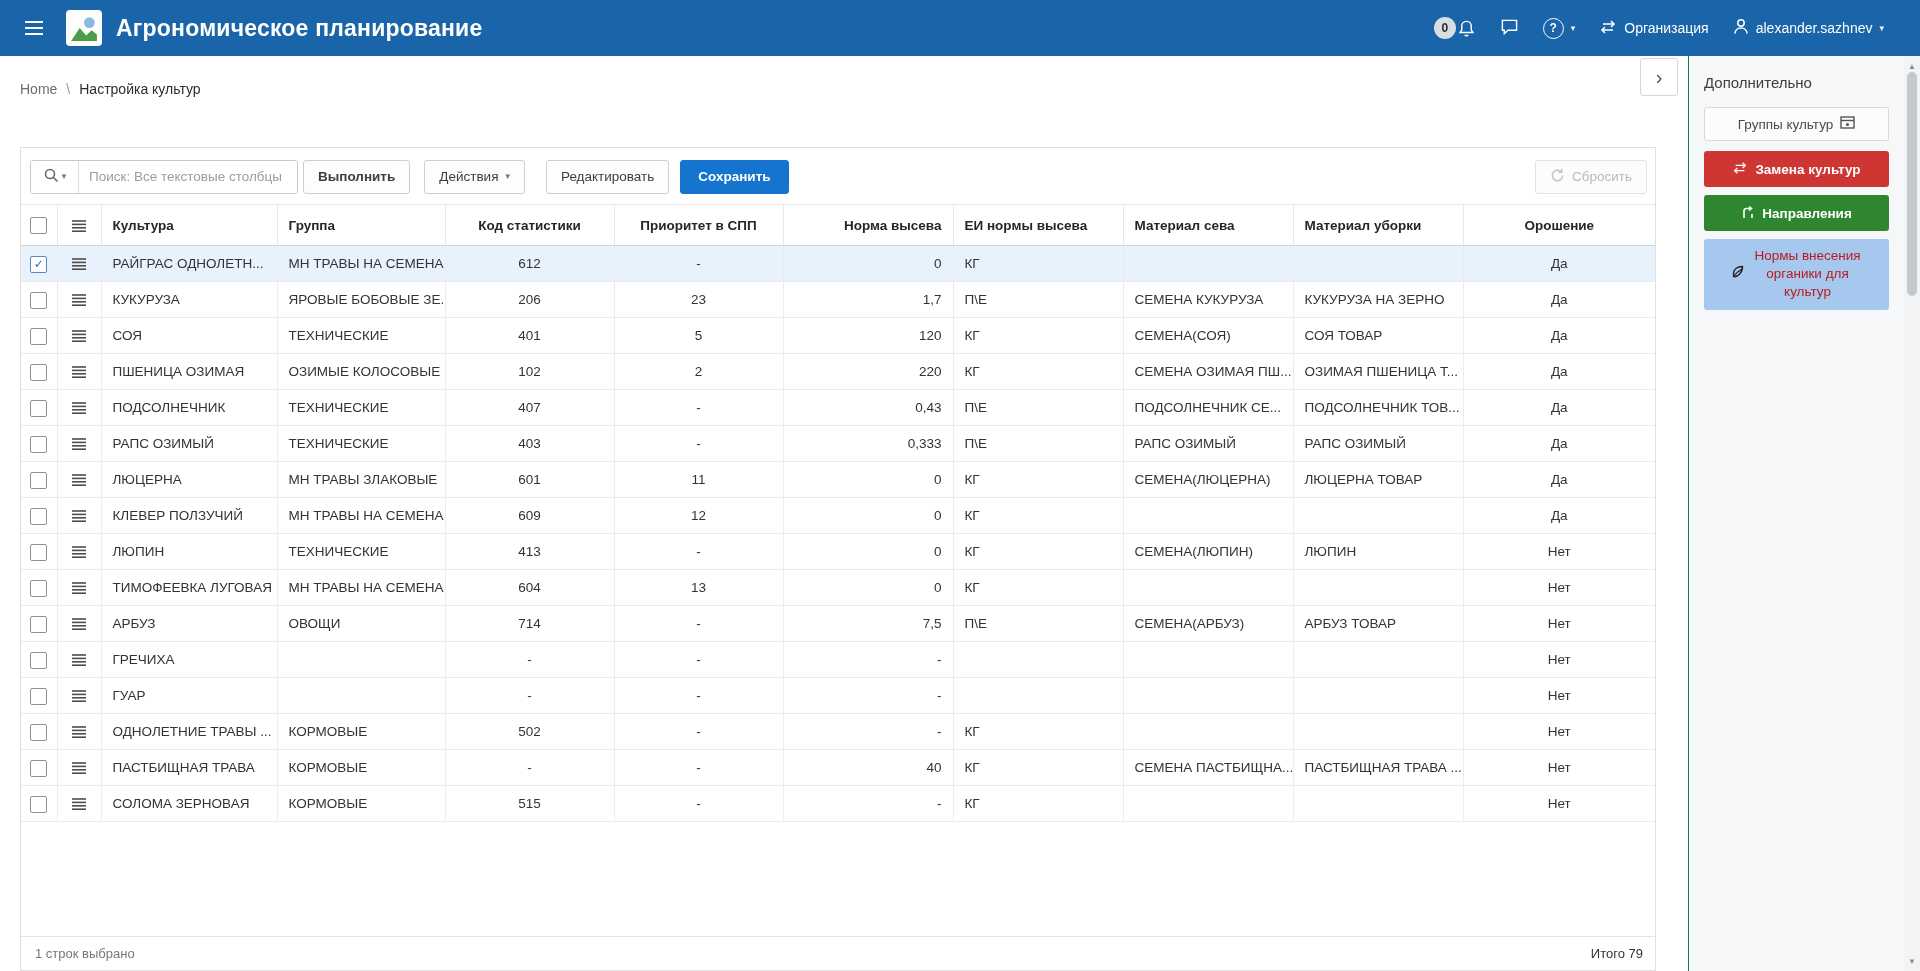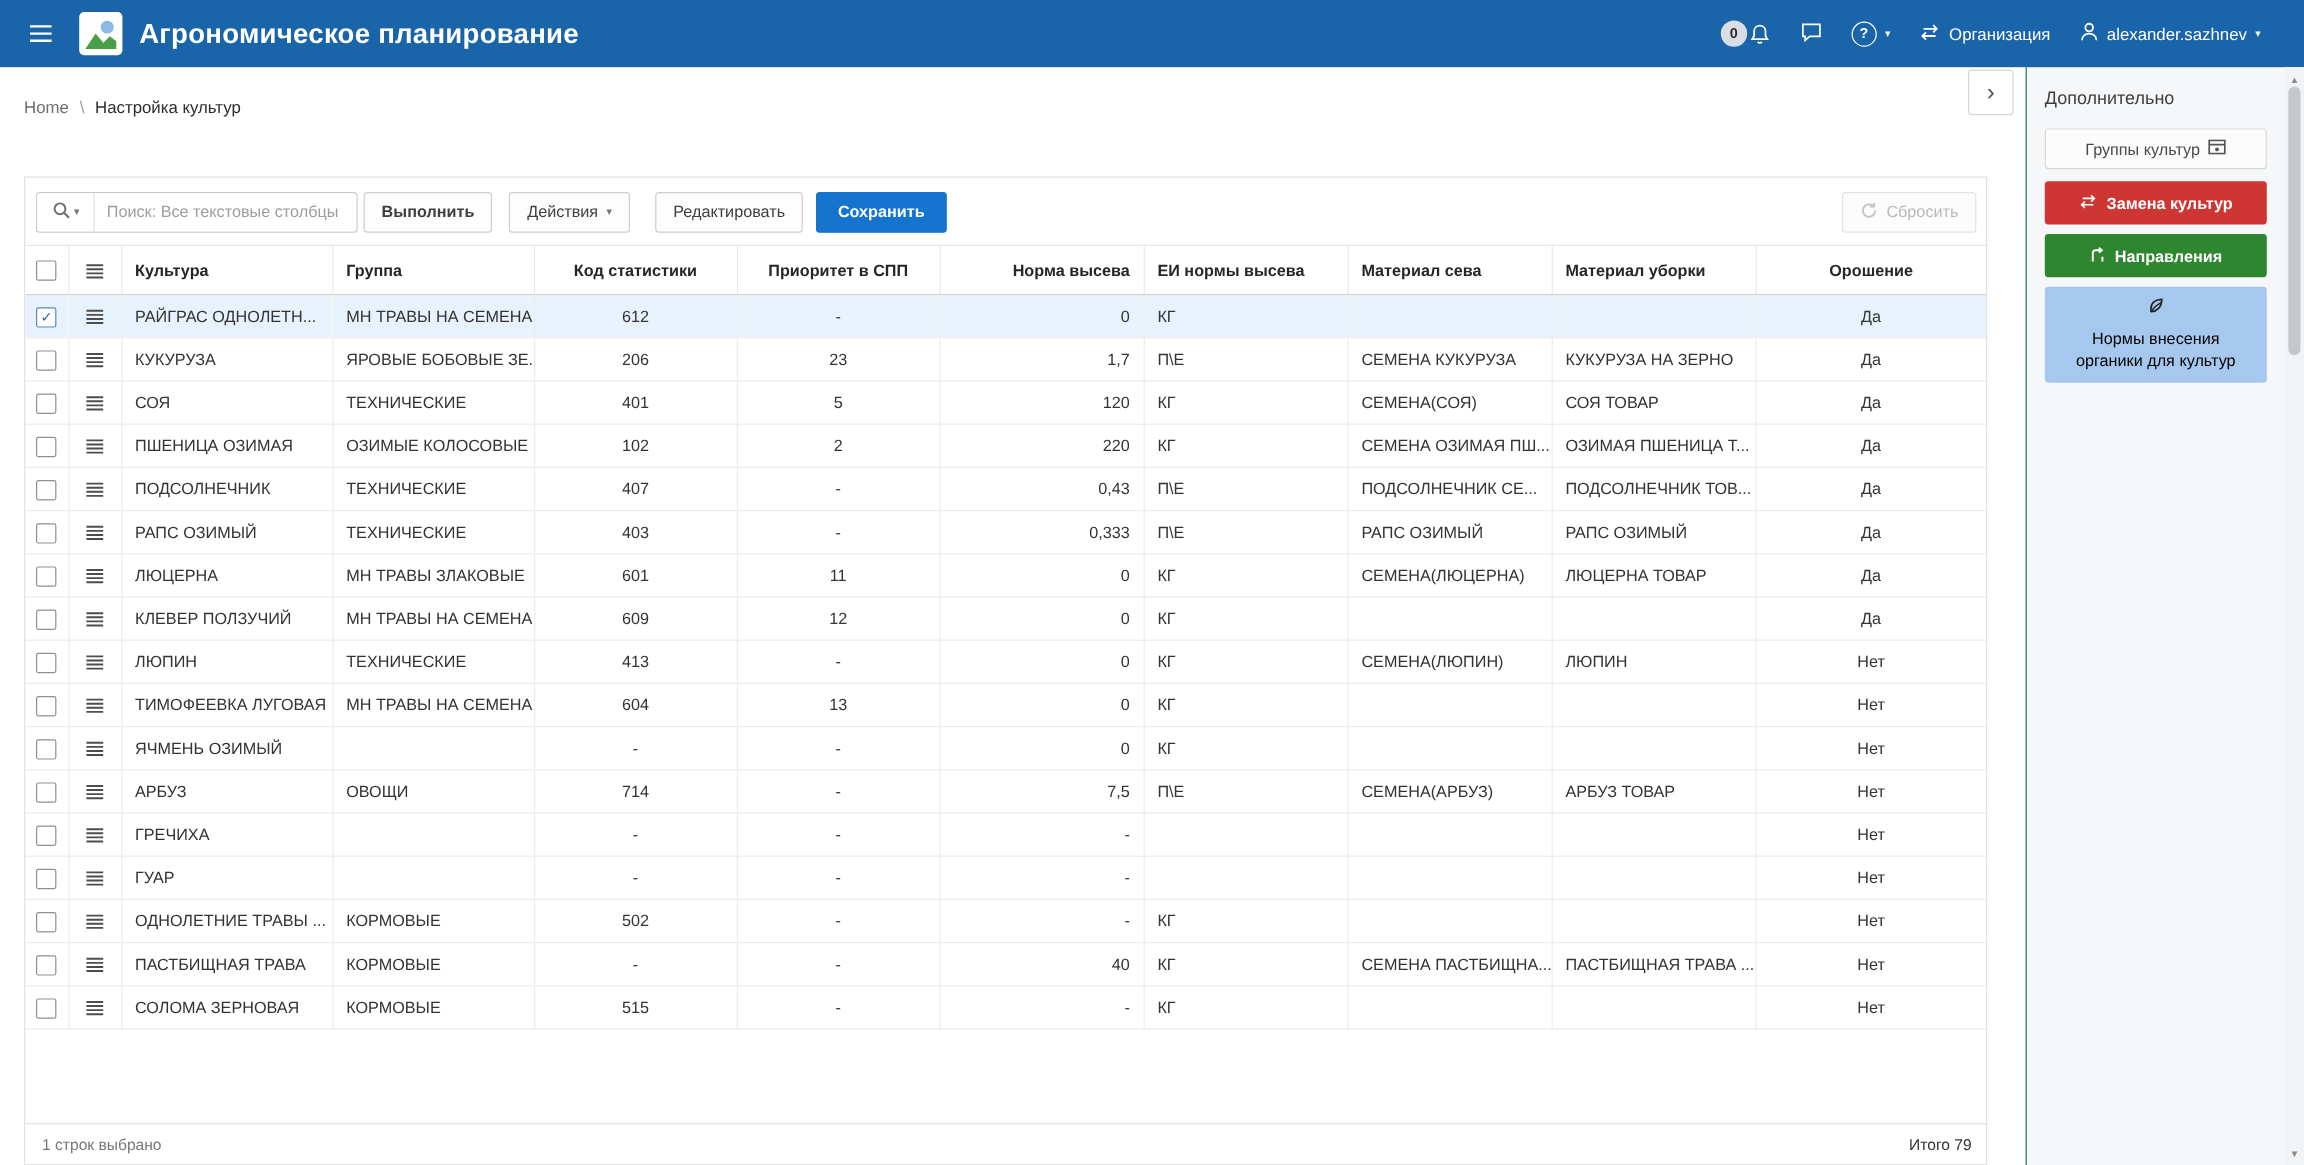--- a/index.html
+++ b/index.html
@@ -36,22 +36,22 @@
 
   
   .sidebar{position:absolute;left:1688px;top:56px;width:216px;height:915px;background:#f6f7f8;
            border-left:1px solid #15803d;box-sizing:border-box;padding:18px 15px;}
   .sidebar-title{font-size:15px;color:#3e3e3e;margin-bottom:16px;}
   .side-btn{width:100%;box-sizing:border-box;display:flex;align-items:center;justify-content:center;
             gap:7px;border-radius:3px;font-size:13.5px;cursor:pointer;border:none;}
   .btn-groups{height:34px;background:#fcfcfc;border:1px solid #d9d9d9;color:#4a4a4a;}
   .btn-replace{height:36px;margin-top:10px;background:var(--danger,#cd3632);color:#fff;font-weight:600;}
   .btn-directions{height:36px;margin-top:8px;background:var(--success,#2e8631);color:#fff;font-weight:600;}
-  .btn-organic{min-height:56px;margin-top:8px;background:var(--info,#a6c8ef);color:#000000;
-               padding:8px 26px;line-height:1.35;flex-direction:column;}
+  .btn-organic{min-height:56px;margin-top:8px;background:var(--info,#a6c8ef);color:#b91c1c;
+               padding:8px 26px;line-height:1.35;}
   .btn-organic .lbl{width:150px;text-align:center;}
 
   
   .card{position:absolute;left:20px;top:147px;width:1636px;height:824px;background:#fff;
         border:1px solid #e0e0e0;box-sizing:border-box;overflow:hidden;}
   .toolbar{display:flex;align-items:center;padding:11px 8px 10px 9px;height:56px;box-sizing:border-box;}
   .search-group{display:flex;align-items:center;height:34px;border:1px solid #c9c9c9;border-radius:3px;
                 background:#fff;overflow:hidden;box-sizing:border-box;}
   .search-combo{width:48px;height:100%;display:flex;align-items:center;justify-content:center;gap:3px;
                 background:#fff;border:none;border-right:1px solid #dcdcdc;cursor:pointer;}
@@ -520,42 +520,20 @@
           <td class="col-handle"><span class="drag-handle">
               <svg width="16" height="14" viewBox="0 0 16 14">
                 <g stroke="#4d4d4d" stroke-width="1.6">
                   <line x1="1" y1="2" x2="15" y2="2"></line>
                   <line x1="1" y1="5.4" x2="15" y2="5.4"></line>
                   <line x1="1" y1="8.8" x2="15" y2="8.8"></line>
                   <line x1="1" y1="12.2" x2="15" y2="12.2"></line>
                 </g>
               </svg>
             </span></td>
-          <td class="c-culture">ЯЧМЕНЬ ОЗИМЫЙ</td>
-          <td class="c-group"></td>
-          <td class="c-code">-</td>
-          <td class="c-priority">-</td>
-          <td class="c-rate">0</td>
-          <td class="c-unit">КГ</td>
-          <td class="c-seed"></td>
-          <td class="c-harvest"></td>
-          <td class="c-irrigation">Нет</td>
-        </tr>
-        <tr>
-          <td class="col-check"><span class="checkbox"></span></td>
-          <td class="col-handle"><span class="drag-handle">
-              <svg width="16" height="14" viewBox="0 0 16 14">
-                <g stroke="#4d4d4d" stroke-width="1.6">
-                  <line x1="1" y1="2" x2="15" y2="2"></line>
-                  <line x1="1" y1="5.4" x2="15" y2="5.4"></line>
-                  <line x1="1" y1="8.8" x2="15" y2="8.8"></line>
-                  <line x1="1" y1="12.2" x2="15" y2="12.2"></line>
-                </g>
-              </svg>
-            </span></td>
           <td class="c-culture">АРБУЗ</td>
           <td class="c-group">ОВОЩИ</td>
           <td class="c-code">714</td>
           <td class="c-priority">-</td>
           <td class="c-rate">7,5</td>
           <td class="c-unit">П\Е</td>
           <td class="c-seed">СЕМЕНА(АРБУЗ)</td>
           <td class="c-harvest">АРБУЗ ТОВАР</td>
           <td class="c-irrigation">Нет</td>
         </tr>

